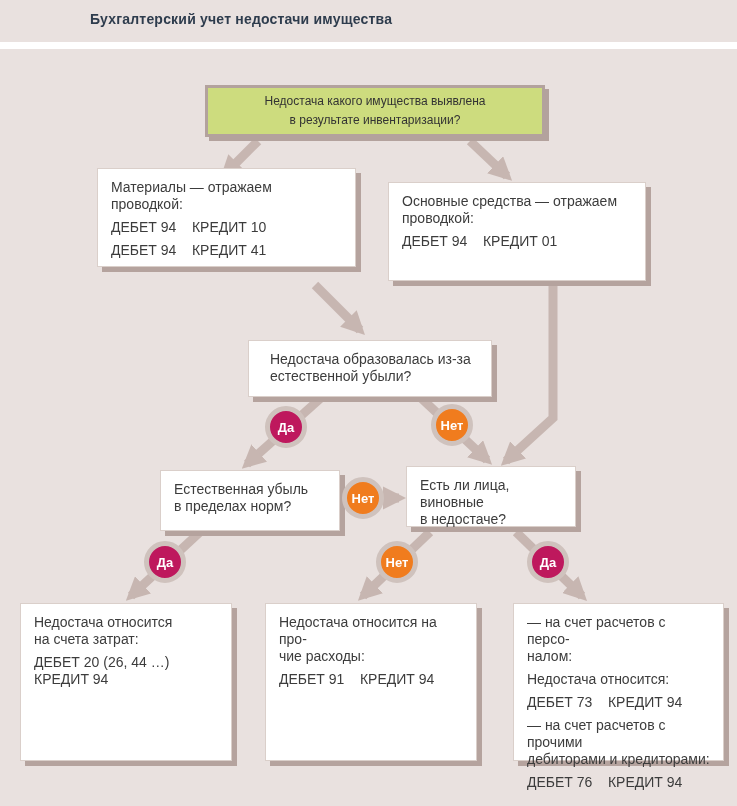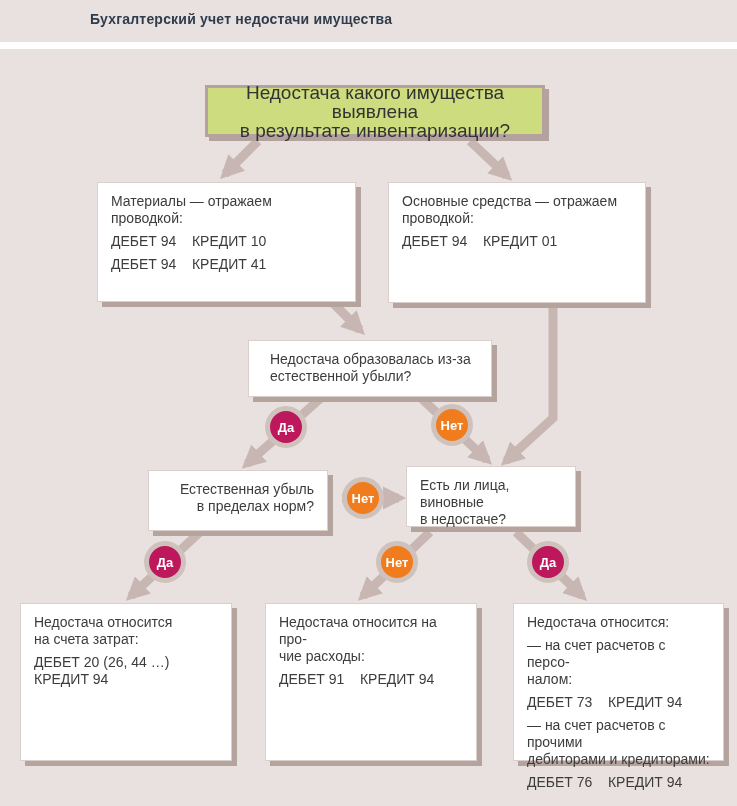--- a/index.html
+++ b/index.html
@@ -22,35 +22,35 @@
     box-shadow:5px 5px 0 #b5a39e;
     color:#3c3c3c; font-size:14px; padding:10px 13px;
   }
   .box p { margin:0 0 6px 0; line-height:17px; white-space:pre-wrap; }
   .box p:last-child { margin-bottom:0; }
   .box.green {
     background:#cddc7e; border:3px solid #b3a29d; box-shadow:4px 4px 0 #b3a29d;
     display:flex; flex-direction:column; justify-content:center;
     text-align:center; color:#333333;
   }
-  .box.green p { margin:0; line-height:19px; font-size:19px; }
+  .box.green p { margin:0; line-height:19px; font-size:12px; }
   .badge {
     position:absolute; z-index:3; width:32px; height:32px; border-radius:50%;
     border:5px solid #cfc2bd; color:#ffffff; font-weight:bold; font-size:13px;
     display:flex; align-items:center; justify-content:center;
   }
   .badge.yes { background:#be185d; }
   .badge.no  { background:#f07c1e; }
 
   
   #box-root        { left:205px; top:85px;  width:340px; height:52px; }
-  #box-materials   { left:97px;  top:182px; width:259px; height:120px; }
-  #box-fixed       { left:388px; top:182px; width:258px; height:121px; }
+  #box-materials   { left:97px;  top:168px; width:259px; height:99px; }
+  #box-fixed       { left:388px; top:182px; width:258px; height:99px; }
   #box-natloss     { left:248px; top:340px; width:244px; height:57px;padding-left:21px; }
-  #box-norms       { left:148px; top:470px; width:180px; height:61px;text-align:right; }
+  #box-norms       { left:160px; top:470px; width:180px; height:61px; }
   #box-guilty      { left:406px; top:466px; width:170px; height:61px; }
   #box-costs       { left:20px;  top:603px; width:212px; height:158px; }
   #box-other       { left:265px; top:603px; width:212px; height:158px; }
   #box-settle      { left:513px; top:603px; width:211px; height:158px; }
 
   
   #badge-nl-yes { left:265px; top:406px; }
   #badge-nl-no  { left:431px; top:404px; }
   #badge-wn-no  { left:342px; top:477px; }
   #badge-wn-yes { left:144px; top:541px; }
@@ -116,23 +116,23 @@
 на счета затрат:</p>
       <p>ДЕБЕТ 20 (26, 44 …)
 КРЕДИТ 94</p>
     </div>
   <div id="box-other" class="box">
       <p>Недостача относится на про-
 чие расходы:</p>
       <p>ДЕБЕТ 91    КРЕДИТ 94</p>
     </div>
   <div id="box-settle" class="box">
-      <p>Недостача относится:</p>
       <p>— на счет расчетов с персо-
 налом:</p>
+      <p>Недостача относится:</p>
       <p>ДЕБЕТ 73    КРЕДИТ 94</p>
       <p>— на счет расчетов с прочими
 дебиторами и кредиторами:</p>
       <p>ДЕБЕТ 76    КРЕДИТ 94</p>
     </div>
 
   <div id="badge-nl-yes" class="badge yes">Да</div>
   <div id="badge-nl-no" class="badge no">Нет</div>
   <div id="badge-wn-no" class="badge no">Нет</div>
   <div id="badge-wn-yes" class="badge yes">Да</div>

